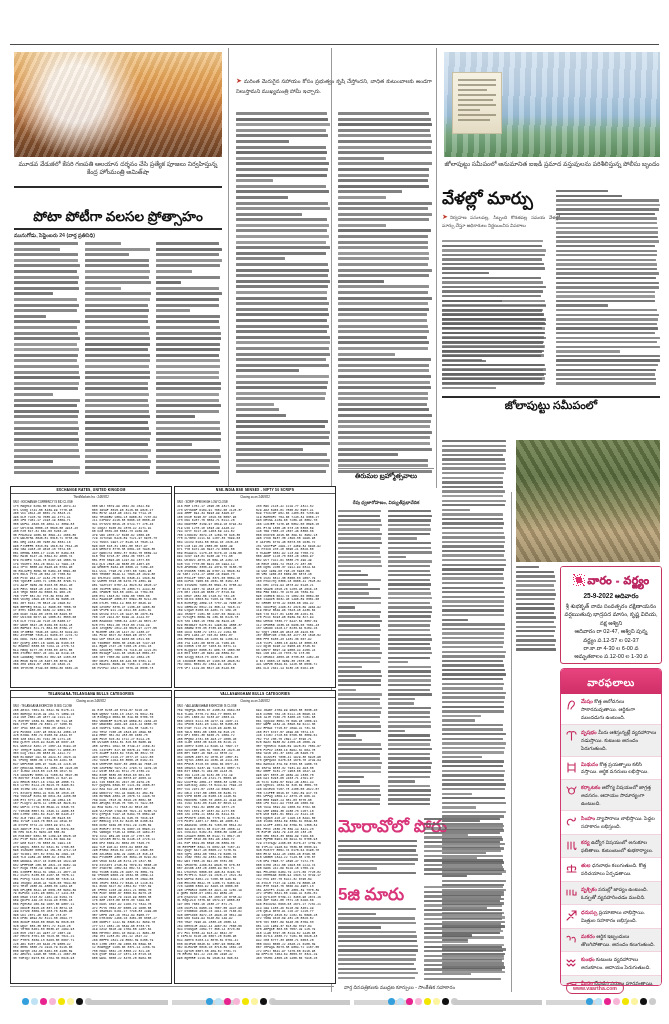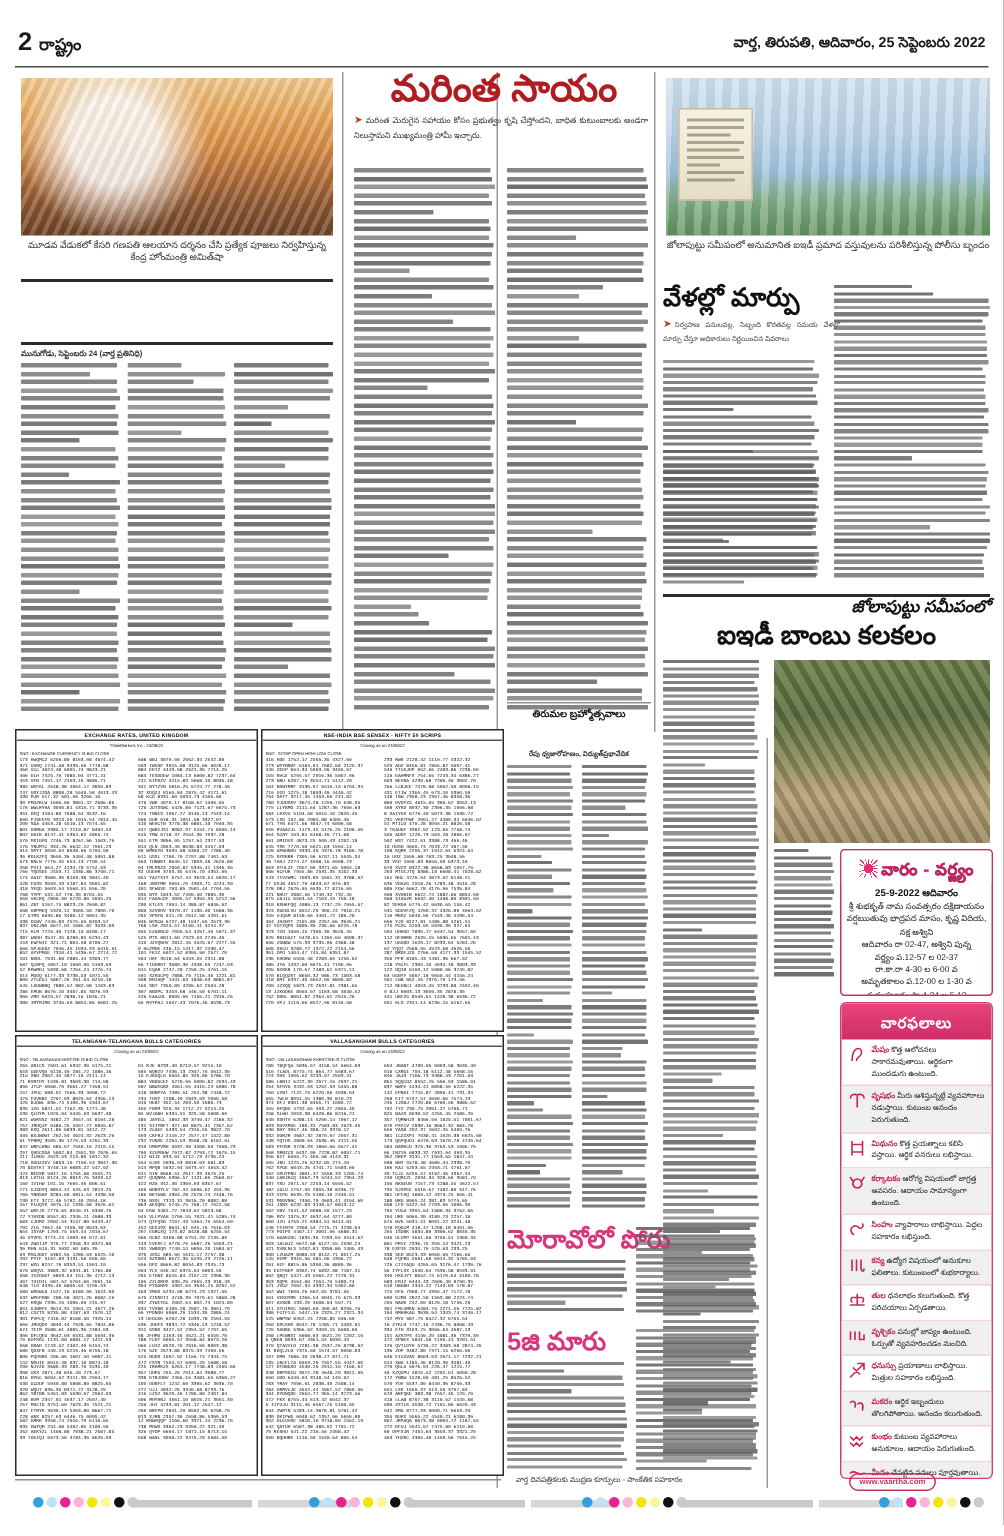--- a/index.html
+++ b/index.html
@@ -78,38 +78,31 @@
   .gbar2{position:absolute;top:2px;height:5px;background:#d6d6d6;}
   .fnote{position:absolute;font-size:5px;color:#333;}
   .fbox{position:absolute;border:1px solid #c4345f;border-radius:9px;padding:2px 6px;font-size:5.2px;color:#c4345f;font-weight:bold;}
   .bullet{color:#c0392b;font-size:7px;margin-right:2px;}
 </style>
 </head>
 <body>
 
 <div class="page">
 
-  <div class="masthead">
-    <div class="pagenum">
-      <span>2</span><span class="tl">రాష్ట్రం</span>
-    </div>
-    <div class="dateline">వార్త, తిరుపతి, ఆదివారం, 25 సెప్టెంబరు 2022</div>
-  </div>
   <div class="rule" style="top:44px;"></div>
 
   <div class="vline" style="left:228px;top:48px;height:440px;"></div>
   <div class="vline" style="left:331px;top:48px;height:440px;"></div>
   <div class="vline" style="left:436px;top:48px;height:440px;"></div>
   <div class="vline" style="left:331px;top:492px;height:500px;"></div>
   <div class="vline" style="left:511px;top:492px;height:500px;"></div>
 
   <div class="photo ph-temple" style="left:14px;top:52px;width:208px;height:105px;"></div>
   <div class="cap" style="left:14px;top:160px;width:208px;">మూడవ వేడుకలో కేసరి గణపతి ఆలయాన దర్శనం చేసి ప్రత్యేక పూజలు నిర్వహిస్తున్న కేంద్ర హోంమంత్రి అమిత్‌షా</div>
 
-  <div class="hl red" style="position:absolute;left:236px;top:46px;width:200px;font-size:25px;text-align:center;">మరింత సాయం</div>
   <div style="position:absolute;left:236px;top:76px;width:196px;font-size:5.4px;color:#333;line-height:1.55;text-align:justify;">
     <span class="bullet">➤</span><span>మరింత మెరుగైన సహాయం కోసం ప్రభుత్వం కృషి చేస్తోందని, బాధిత కుటుంబాలకు అండగా నిలుస్తామని ముఖ్యమంత్రి హామీ ఇచ్చారు.</span>
   </div>
 
   <div class="copy" id="leadcopy-a" style="left:236px;top:112px;width:94px;height:365px;">
       <div class="ln" style="width: 96.5557%; opacity: 0.74;"></div>
       <div class="ln" style="width: 97.9871%; opacity: 0.9;"></div>
       <div class="ln" style="width: 99.8441%; opacity: 0.64;"></div>
       <div class="ln" style="width: 95.5125%; opacity: 0.69;"></div>
       <div class="ln" style="width: 98.2311%; opacity: 0.81;"></div>
@@ -250,20 +243,21 @@
     <div class="dl"></div>
       <div class="dl" style="width:72%"></div>
       <div class="dl"></div>
     <div class="dl" style="width:45%"></div>
       <div class="dl"></div>
       <div class="dl" style="width:66%"></div>
   </div>
   <div class="cap" style="left:444px;top:160px;width:216px;">జోలాపుట్టు సమీపంలో అనుమానిత ఐఇడీ ప్రమాద వస్తువులను పరిశీలిస్తున్న పోలీసు బృందం</div>
 
   <div class="hline thick" style="left:14px;top:186px;width:208px;"></div>
+  <div class="hl" style="position:absolute;left:14px;top:208px;width:208px;font-size:13.5px;text-align:center;line-height:1.26;">పోటా పోటీగా వలసల ప్రోత్సాహం</div>
   <div class="hline thick" style="left:14px;top:228px;width:208px;"></div>
   <div style="position:absolute;left:14px;top:232px;width:208px;font-size:5.2px;color:#333;font-weight:bold;">మునుగోడు, సెప్టెంబరు 24 (వార్త ప్రతినిధి)</div>
 
   <div class="copy" id="leftcopy-a" style="left:14px;top:242px;width:66px;height:238px;">
       <div class="ln" style="width: 97.131%; opacity: 0.76;"></div>
       <div class="ln" style="width: 69.1229%; opacity: 0.71;"></div>
       <div class="ln" style="width: 96.8545%; opacity: 0.76;"></div>
       <div class="ln" style="width: 97.7062%; opacity: 0.64;"></div>
       <div class="ln" style="width: 99.3748%; opacity: 0.79;"></div>
       <div class="ln" style="width: 95.2146%; opacity: 0.82;"></div>
@@ -493,22 +487,21 @@
       <div class="ln" style="width: 41.984%; opacity: 0.81;"></div>
       <div class="ln" style="width: 99.233%; opacity: 0.78;"></div>
       <div class="ln" style="width: 96.7778%; opacity: 0.7;"></div>
       <div class="ln" style="width: 98.2962%; opacity: 0.83;"></div>
       <div class="ln" style="width: 95.9917%; opacity: 0.86;"></div>
       <div class="ln" style="width: 97.774%; opacity: 0.77;"></div>
       <div class="ln" style="width: 52.1245%; opacity: 0.7;"></div>
     </div>
 
   <div class="hline thick" style="left:442px;top:396px;width:218px;"></div>
-  <div class="hl" style="position:absolute;left:442px;top:400px;width:218px;font-size:11px;text-align:right;font-style:italic;">జోలాపుట్టు సమీపంలో</div>
-  <div class="hl" style="position:absolute;left:442px;top:414px;width:218px;font-size:17.5px;text-align:center;">ఐఇడీ బాంబు కలకలం</div>
+  <div class="hl" style="position:absolute;left:442px;top:400px;width:218px;font-size:11px;text-align:center;">జోలాపుట్టు సమీపంలో</div>
 
   <div class="photo ph-forest" style="left:516px;top:440px;width:144px;height:122px;"></div>
   <div class="copy small" id="rcopy-d" style="left:442px;top:440px;width:64px;height:540px;">
       <div class="ln" style="width: 99.3893%; opacity: 0.85;"></div>
       <div class="ln" style="width: 99.3404%; opacity: 0.72;"></div>
       <div class="ln" style="width: 99.4744%; opacity: 0.74;"></div>
       <div class="ln" style="width: 95.6401%; opacity: 0.79;"></div>
       <div class="ln" style="width: 98.1334%; opacity: 0.82;"></div>
       <div class="ln" style="width: 99.5761%; opacity: 0.71;"></div>
       <div class="ln" style="width: 99.9028%; opacity: 0.72;"></div>

